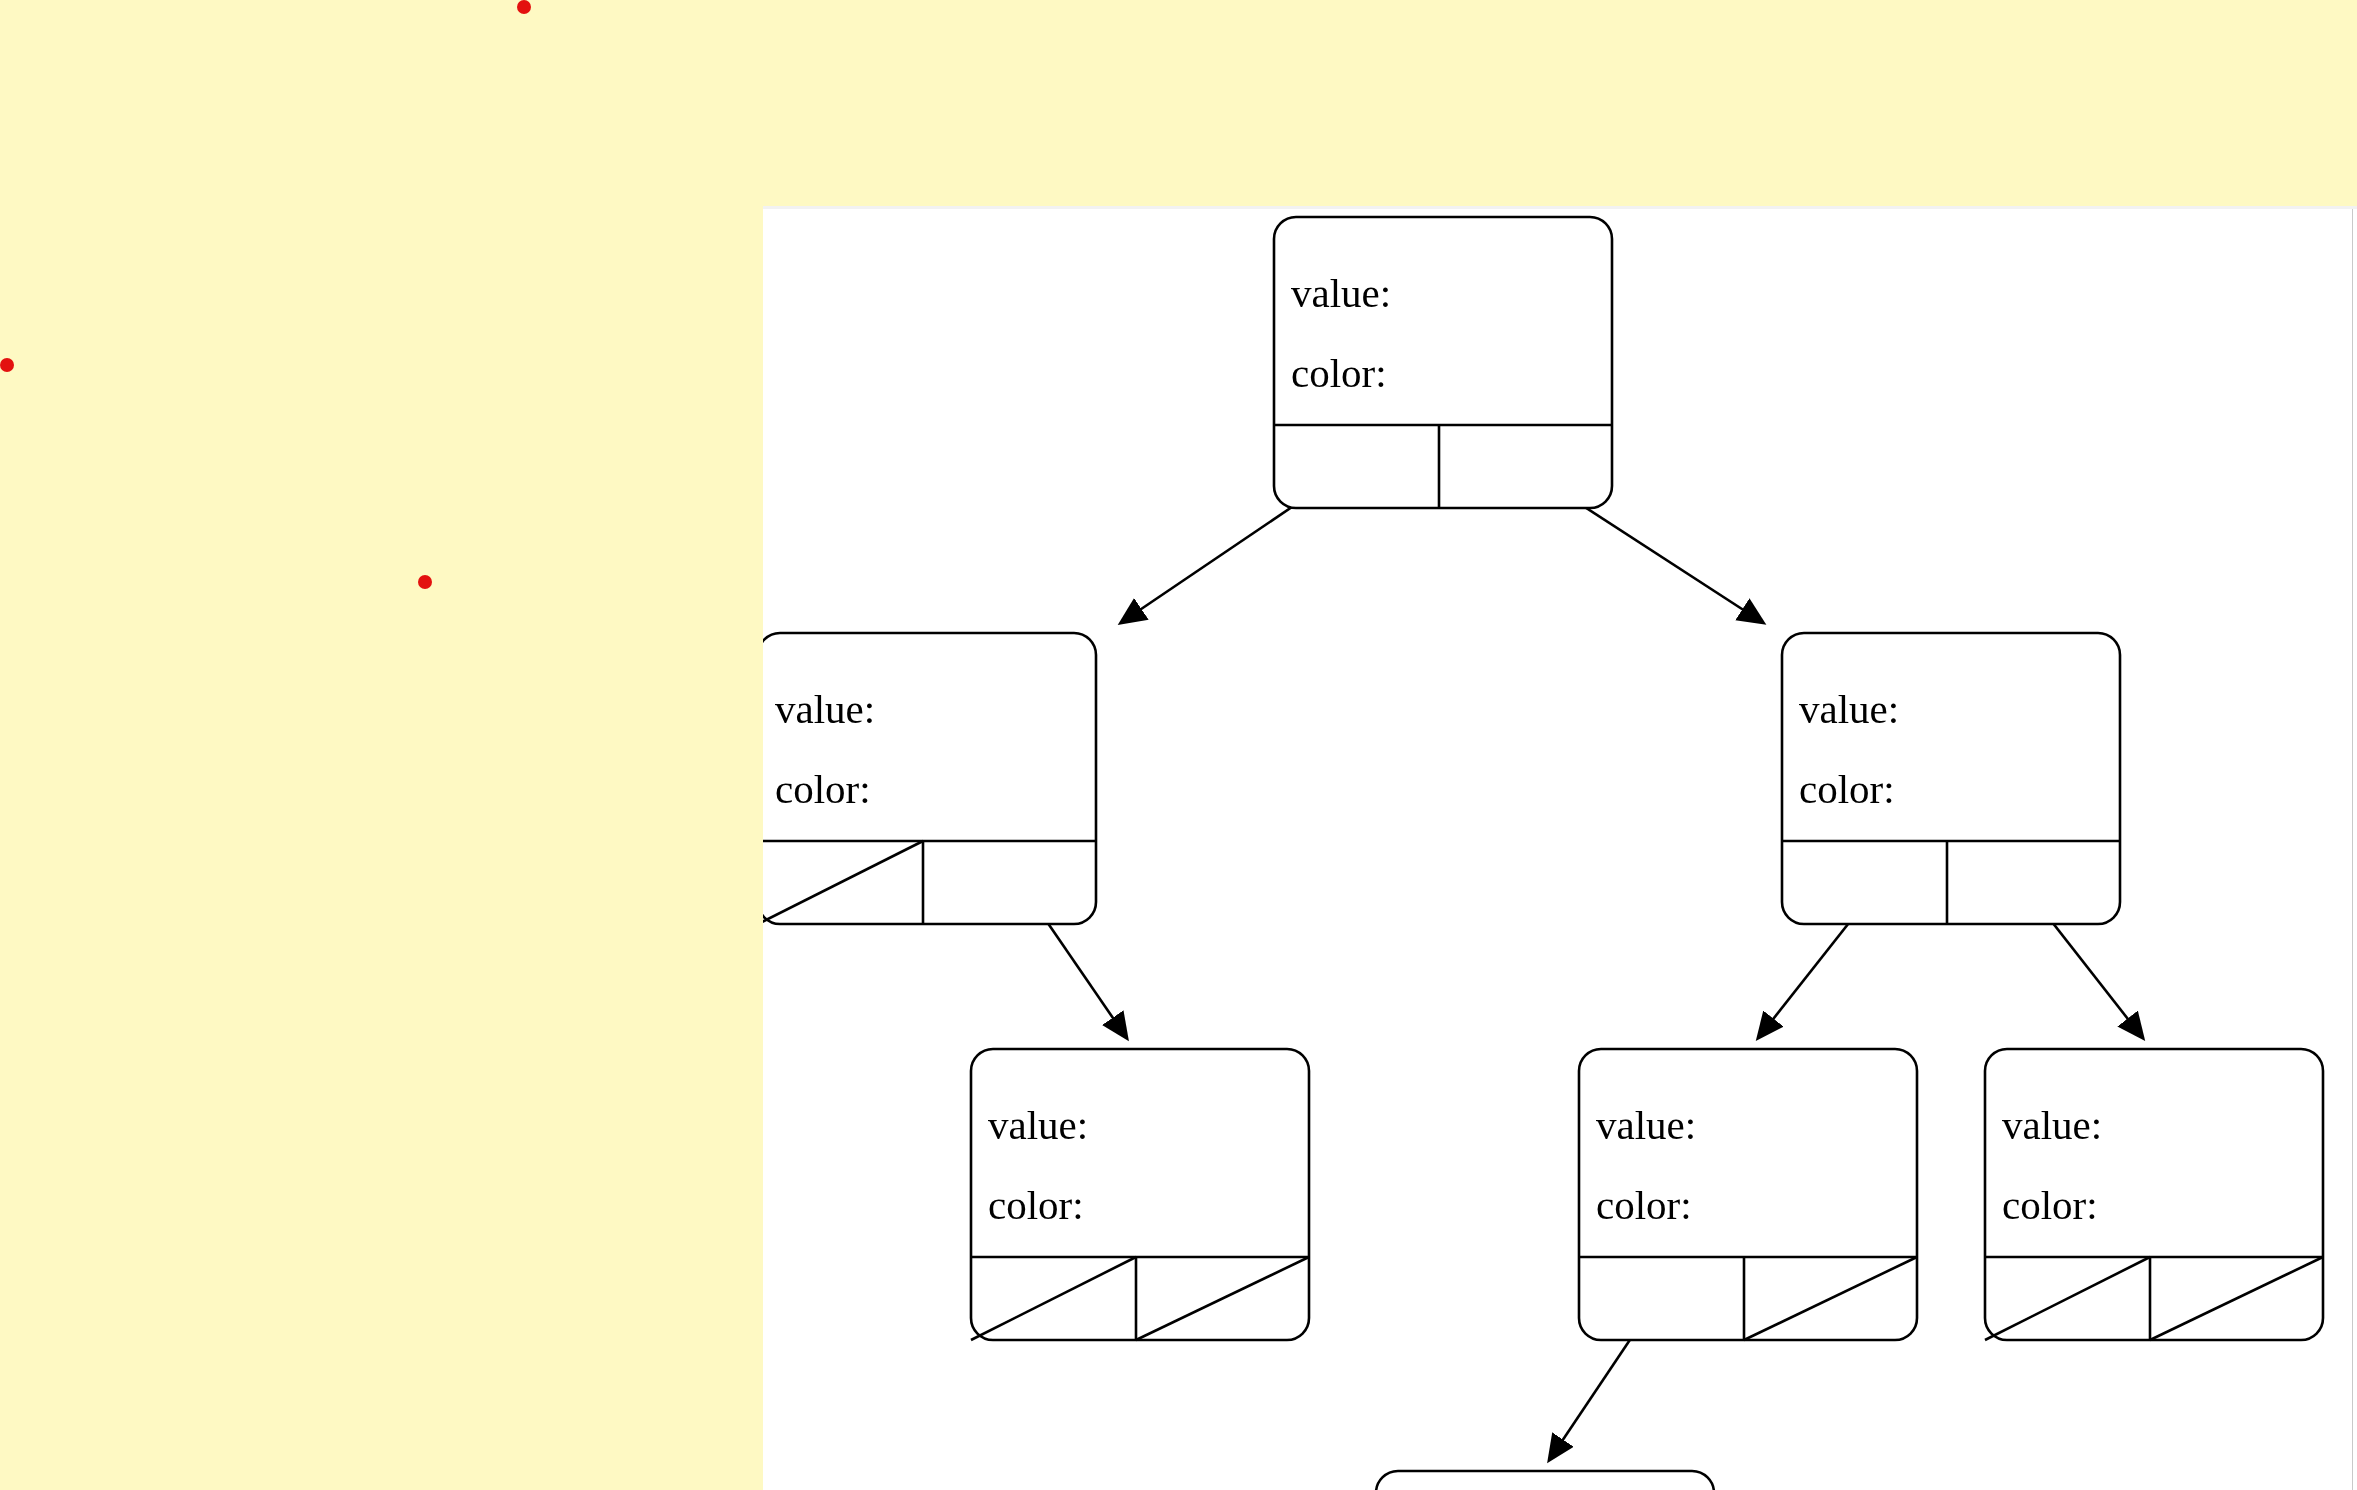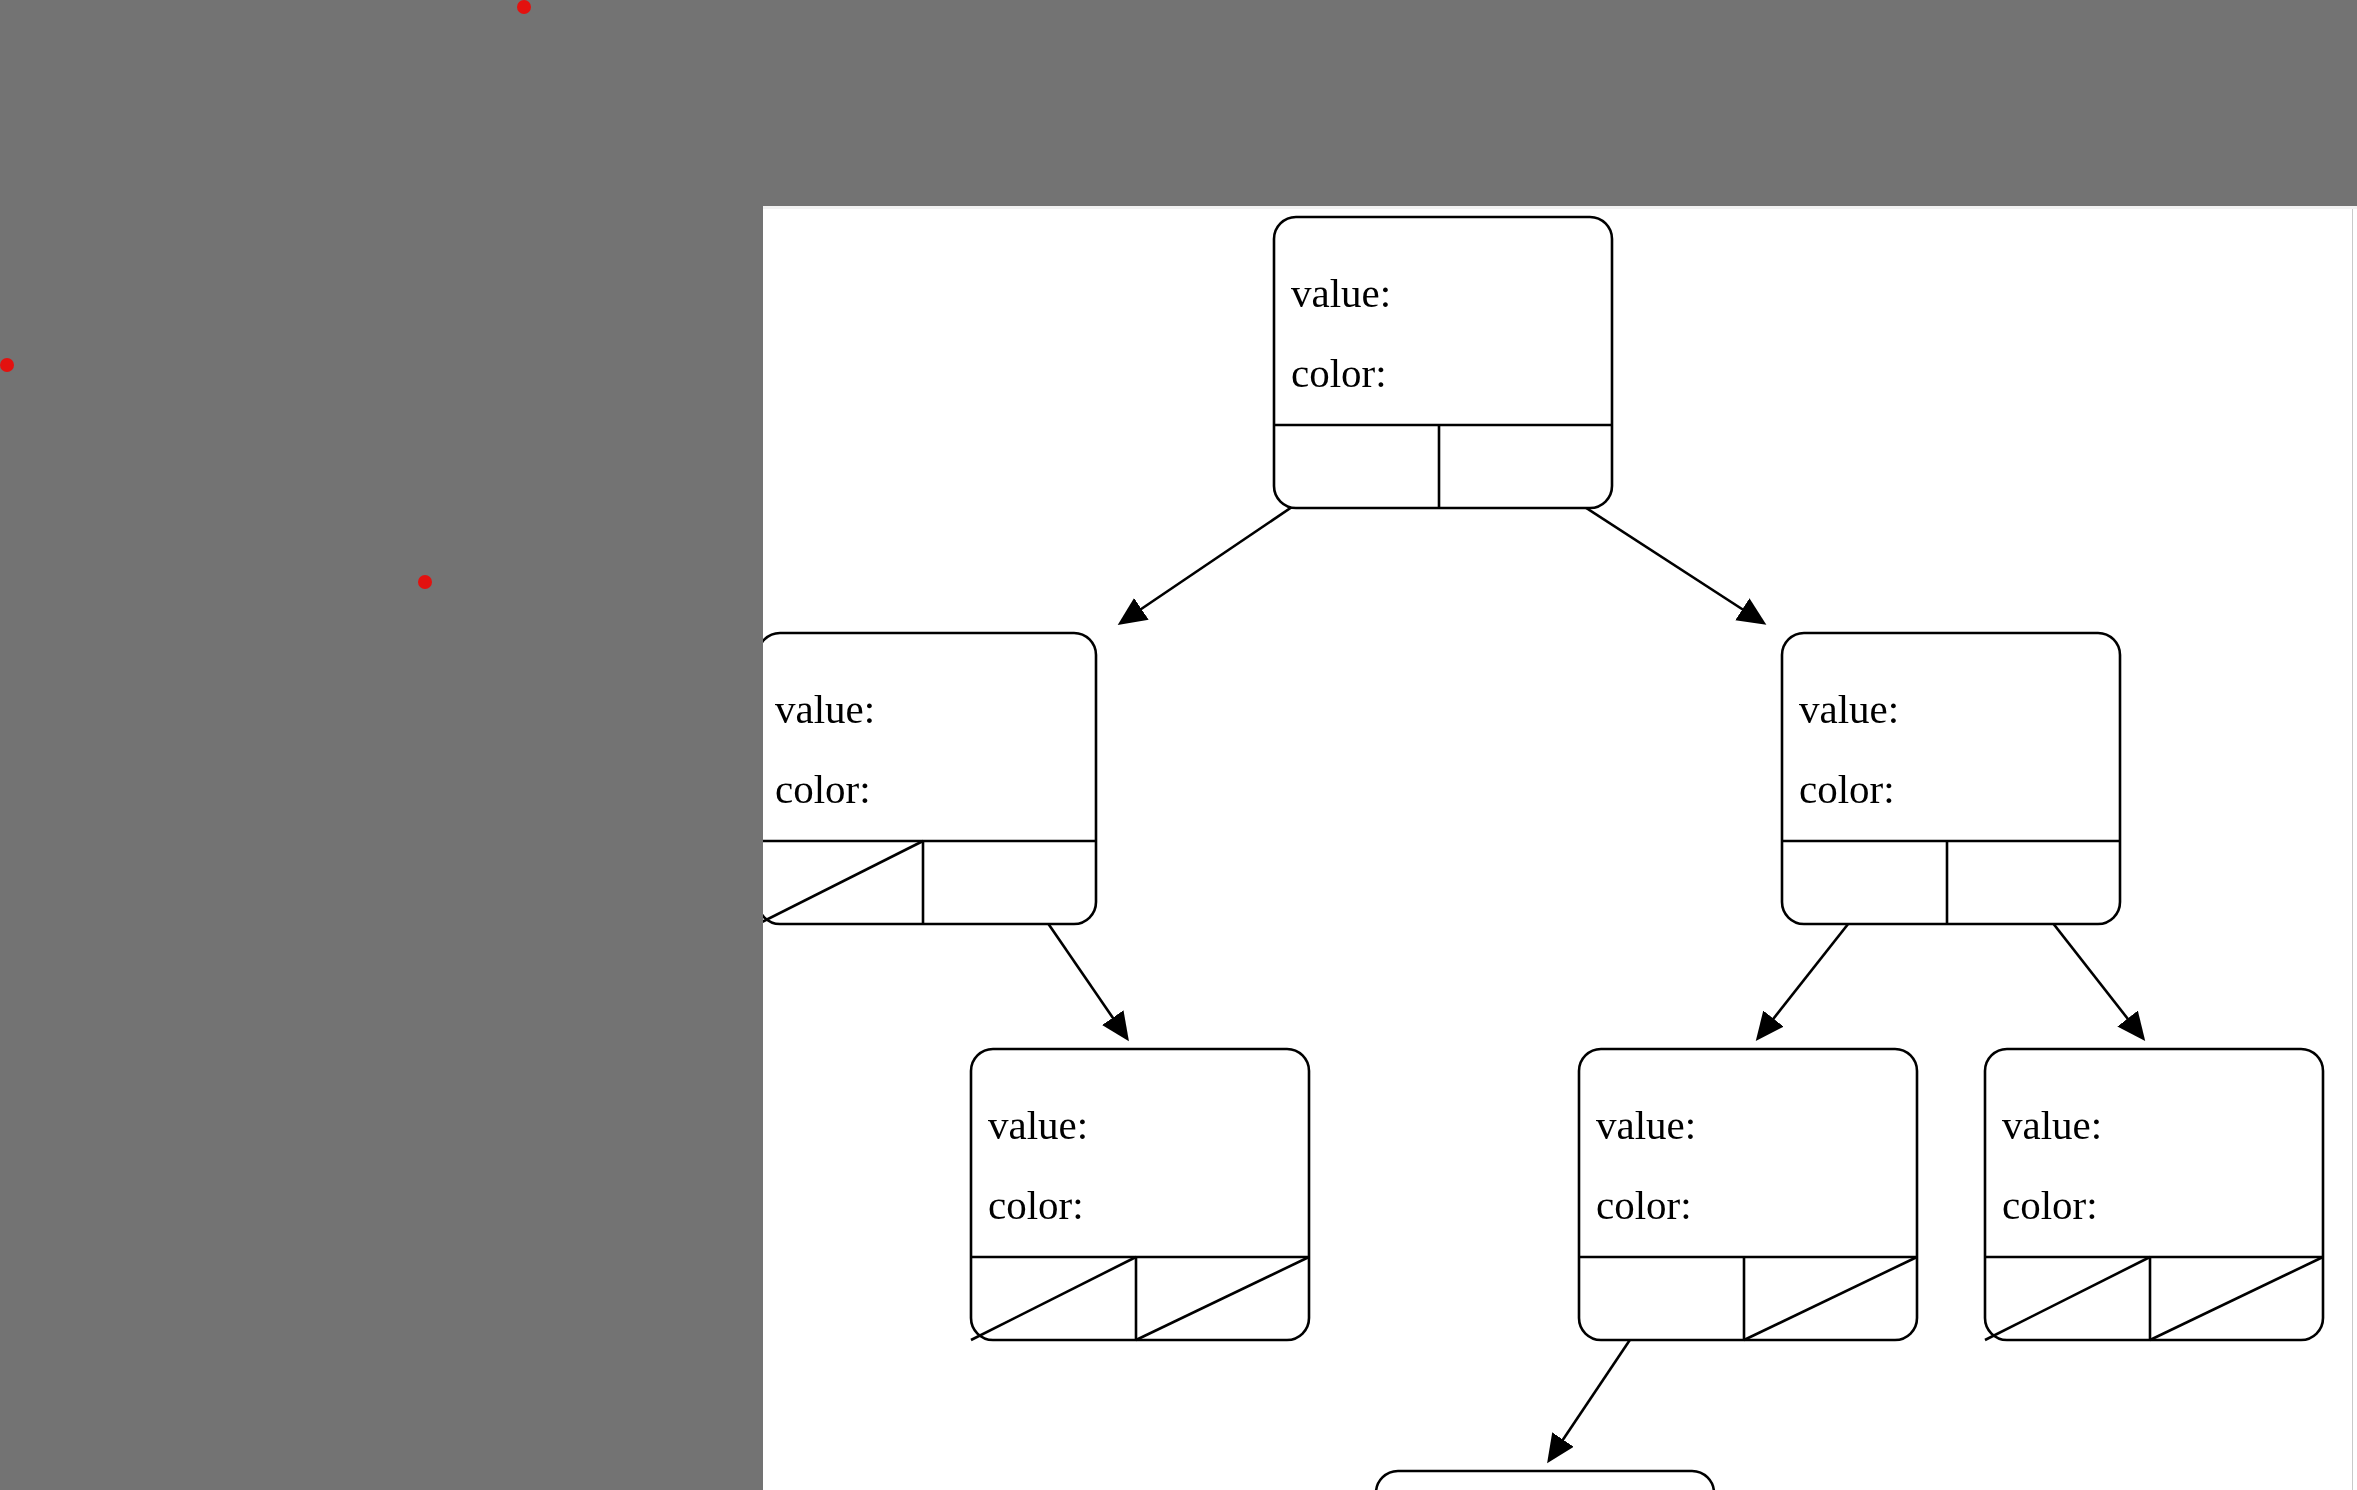--- a/index.html
+++ b/index.html
@@ -8,21 +8,21 @@
     padding: 0;
     background: #000000;
     width: 2357px;
     height: 1490px;
     overflow: hidden;
   }
   #root-canvas {
     position: relative;
     width: 2357px;
     height: 1490px;
-    background: #737373;
+    background: #fef9c3;
     font-family: "Liberation Serif", "DejaVu Serif", serif;
   }
   
   .marker-dot {
     position: absolute;
     width: 14px;
     height: 14px;
     border-radius: 50%;
     background: #e3110f;
   }

